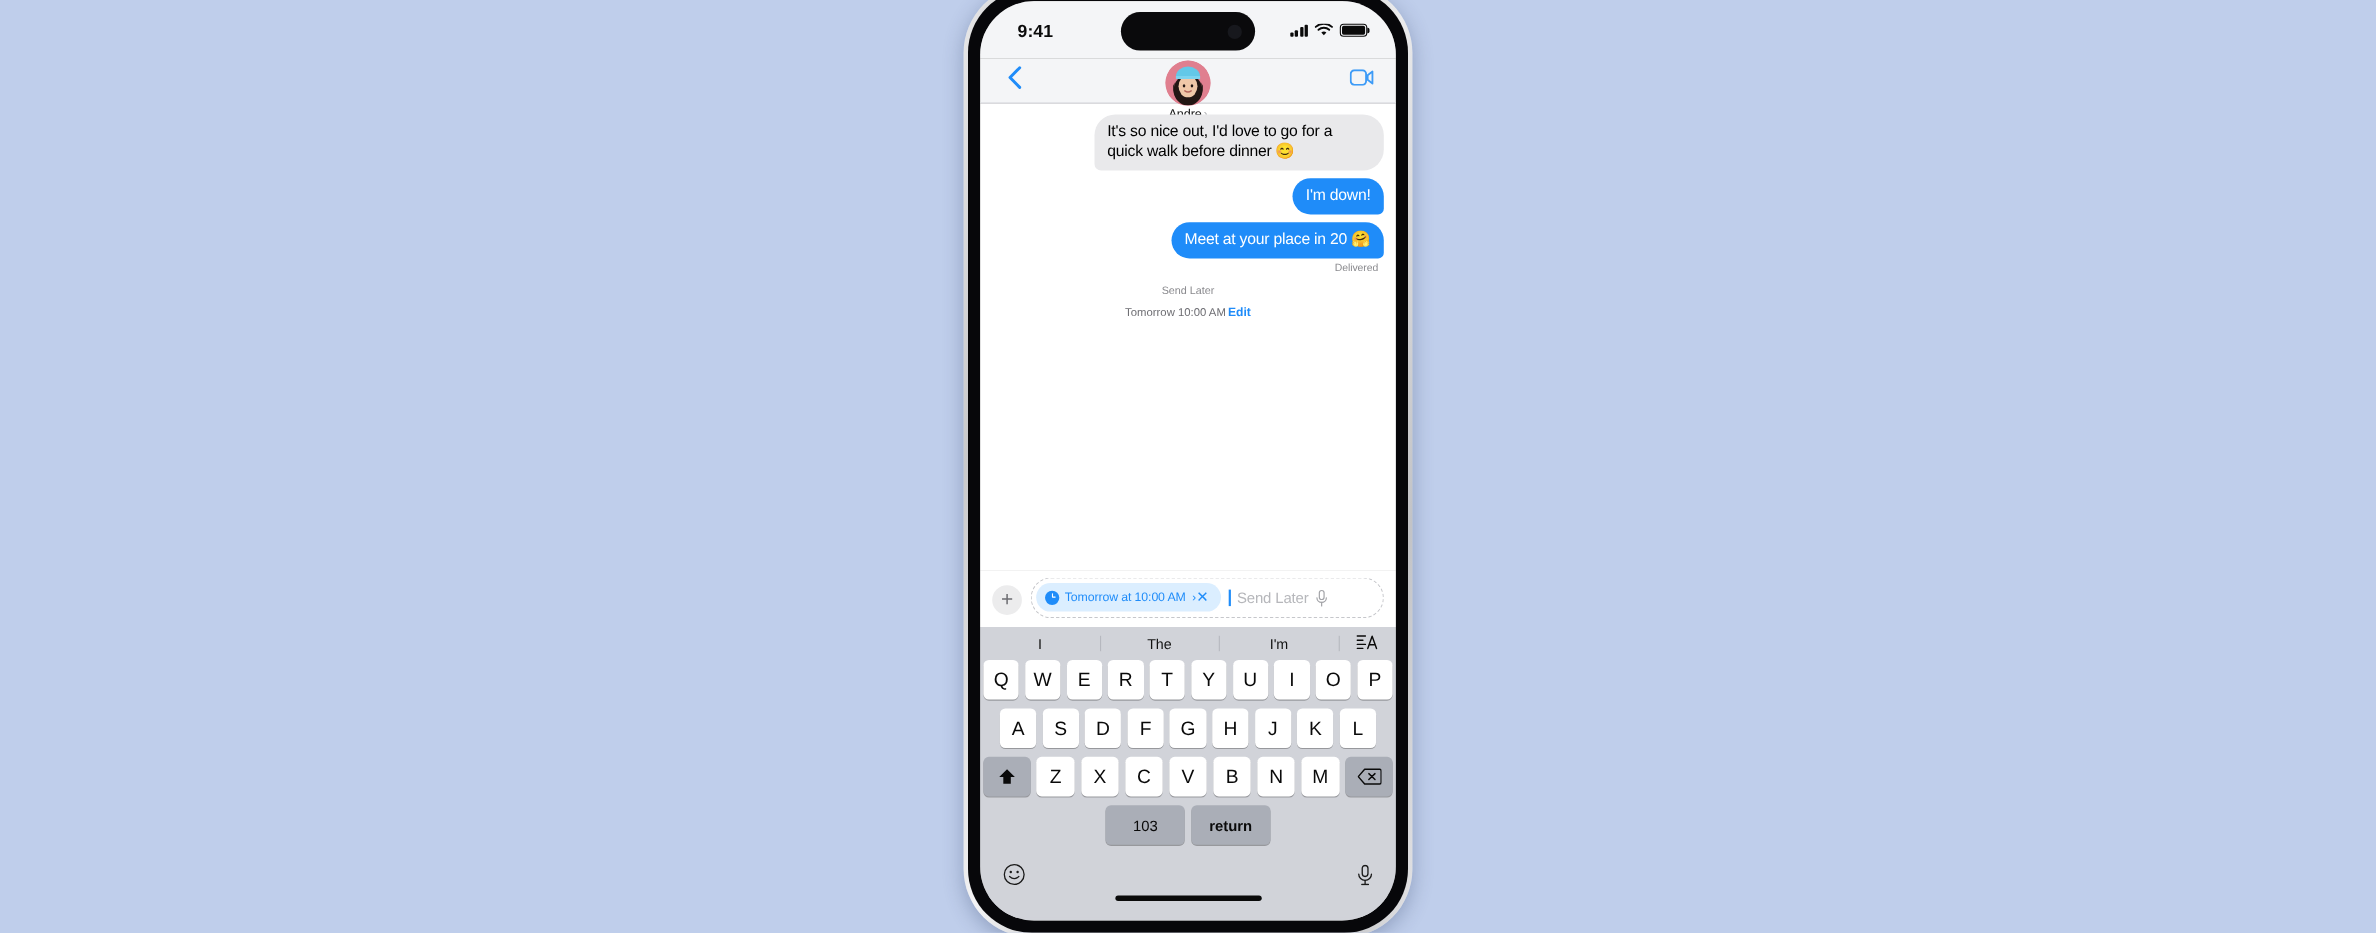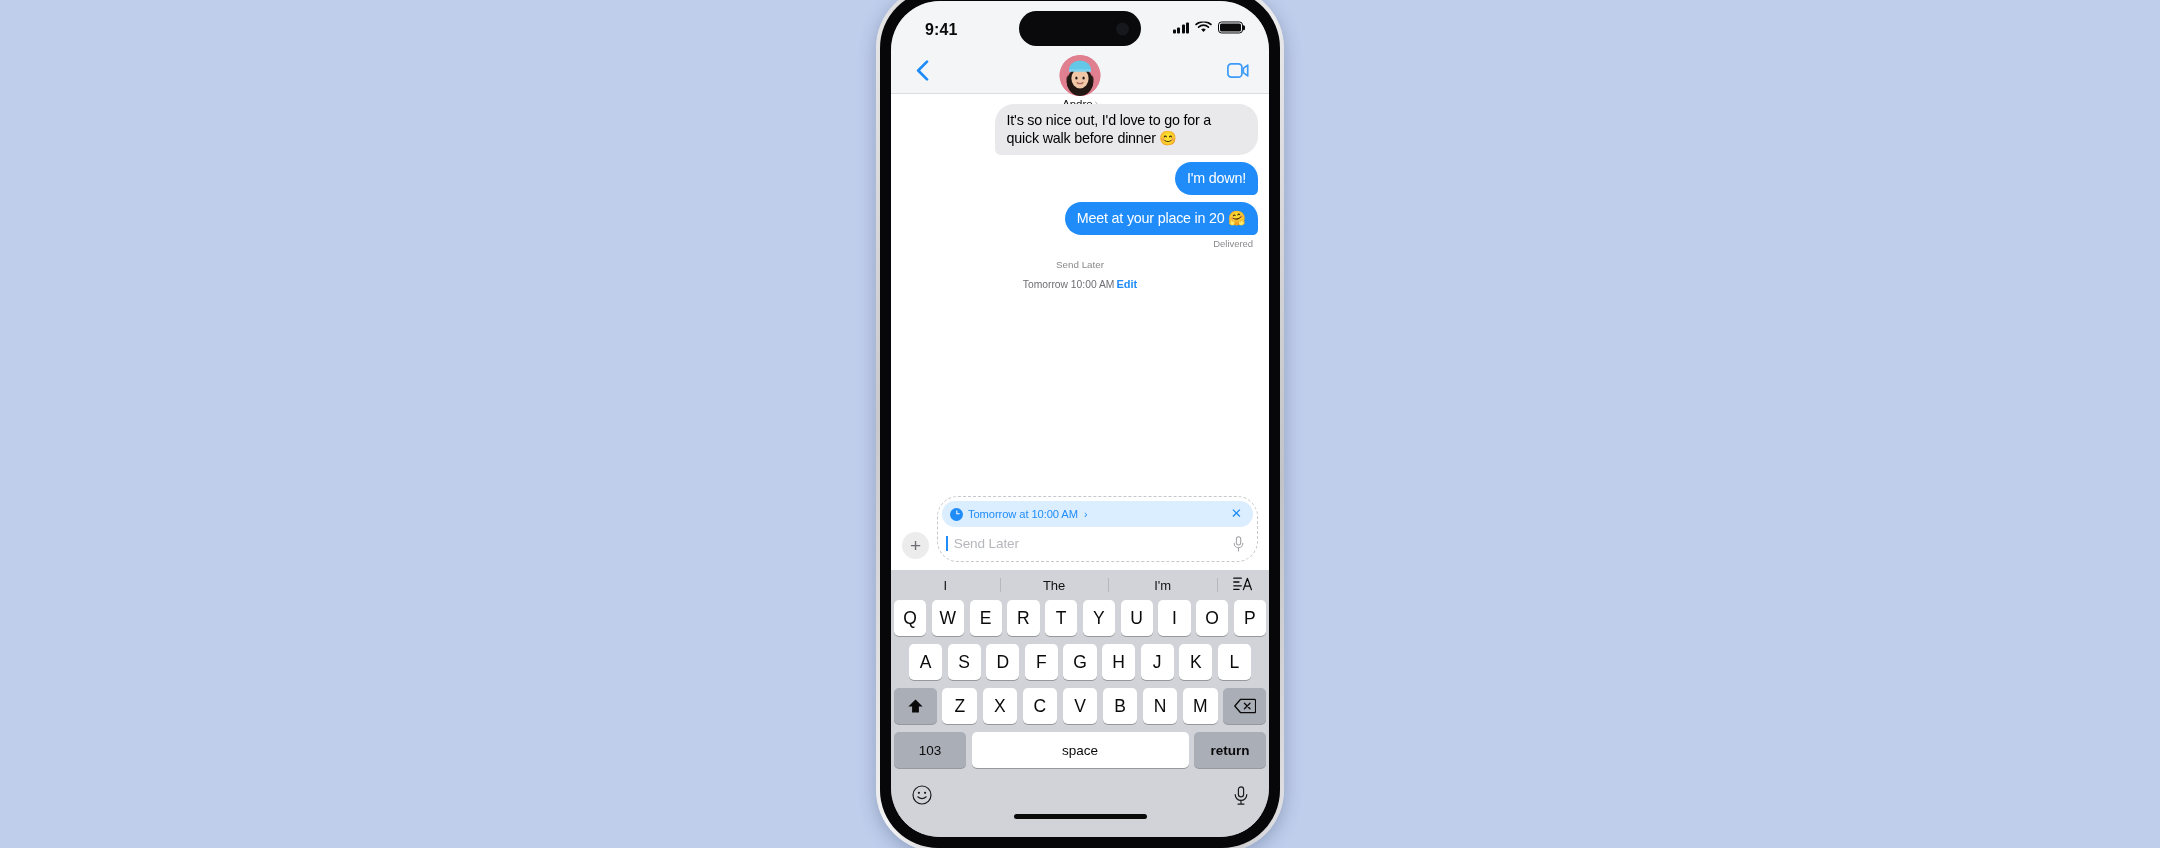--- a/index.html
+++ b/index.html
@@ -265,21 +265,20 @@
     background: #ffffff;
     padding: 6px 11px 8px;
     display: flex;
     flex-direction: column;
   }
   .composer-dash {
     border: 1.2px dashed #c6c7cb;
     border-radius: 21px;
     padding: 4px 4px 4px 4px;
     display: flex;
-    flex-direction: column;
     gap: 3px;
     flex: 1 1 auto;
   }
   .composer-wrap { display: flex; align-items: flex-end; gap: 8px; }
 
   .plus-btn {
     width: 27px; height: 27px;
     border-radius: 50%;
     background: #ececed;
     display: flex; align-items: center; justify-content: center;
@@ -595,21 +594,20 @@
             <div class="key wide">
               <svg width="22" height="16" viewBox="0 0 22 16">
                 <path d="M6.6 1.3 h13.6 a1.4 1.4 0 0 1 1.4 1.4 v10.6 a1.4 1.4 0 0 1 -1.4 1.4 h-13.6 L0.8 8 Z" stroke="#0a0a0a" stroke-width="1.3" fill="none" stroke-linejoin="round"></path>
                 <path d="M10.4 5.3 L16 10.7 M16 5.3 L10.4 10.7" stroke="#0a0a0a" stroke-width="1.3" stroke-linecap="round"></path>
               </svg>
             </div>
           </div>
 
           <div class="krow r4">
             <div class="key num">103</div>
-            <div class="key space">space</div>
             <div class="key fn">return</div>
           </div>
 
           <div class="bottom-bar">
             <div class="emoji-btn">
               <svg width="20" height="20" viewBox="0 0 20 20">
                 <circle cx="10" cy="10" r="9" stroke="#1a1a1a" stroke-width="1.2" fill="none"></circle>
                 <circle cx="6.9" cy="7.8" r="1.1" fill="#1a1a1a"></circle>
                 <circle cx="13.1" cy="7.8" r="1.1" fill="#1a1a1a"></circle>
                 <path d="M5.8 11.8 q4.2 3.8 8.4 0" stroke="#1a1a1a" stroke-width="1.2" fill="none" stroke-linecap="round"></path>

